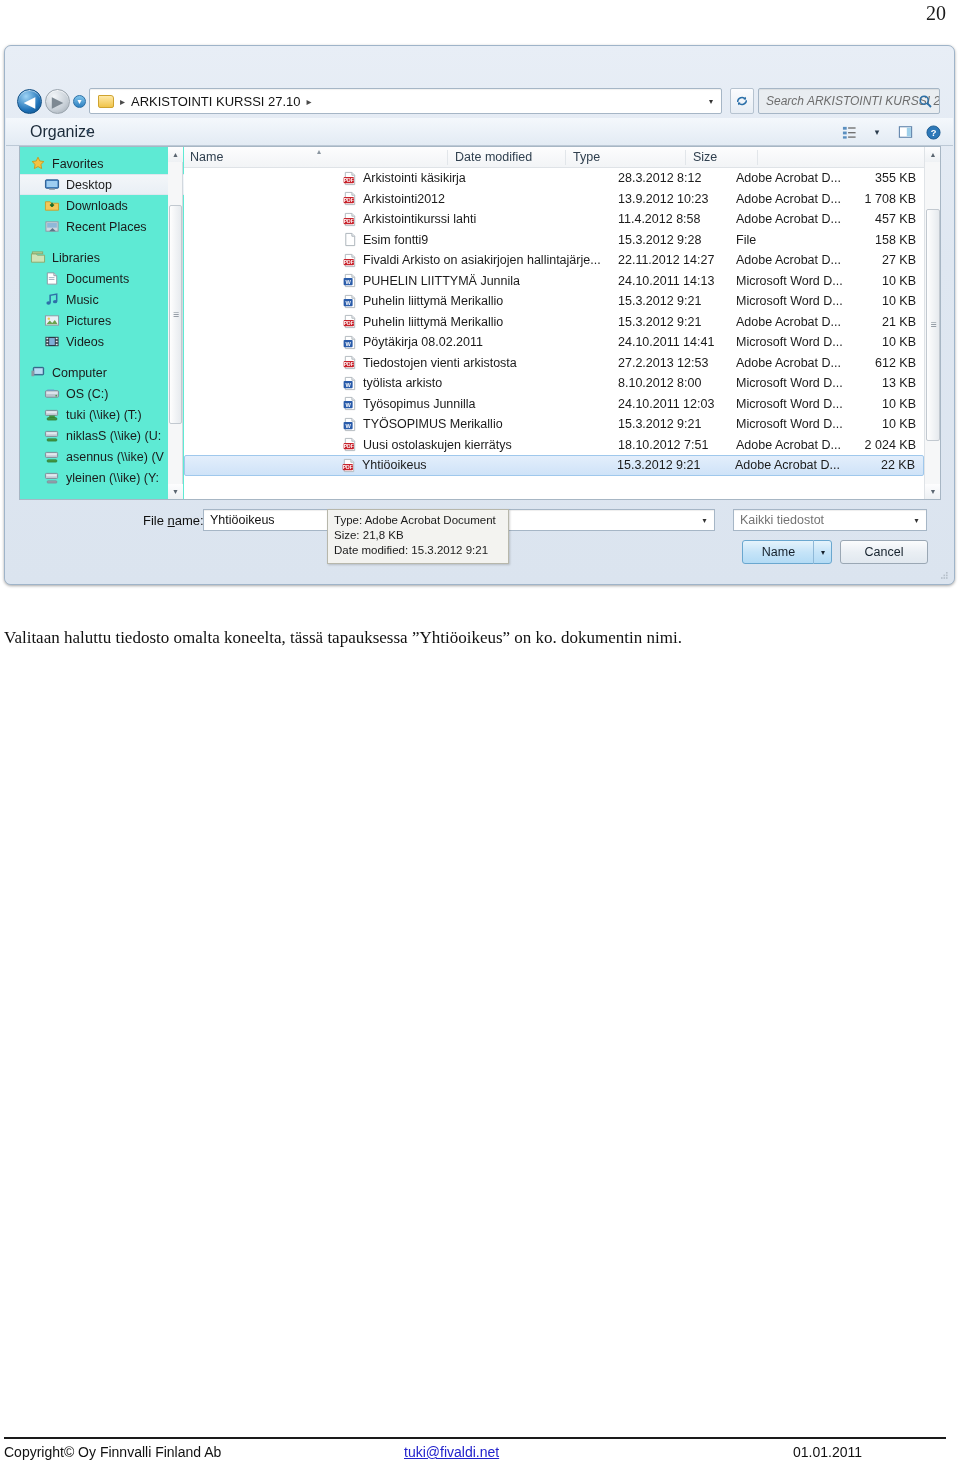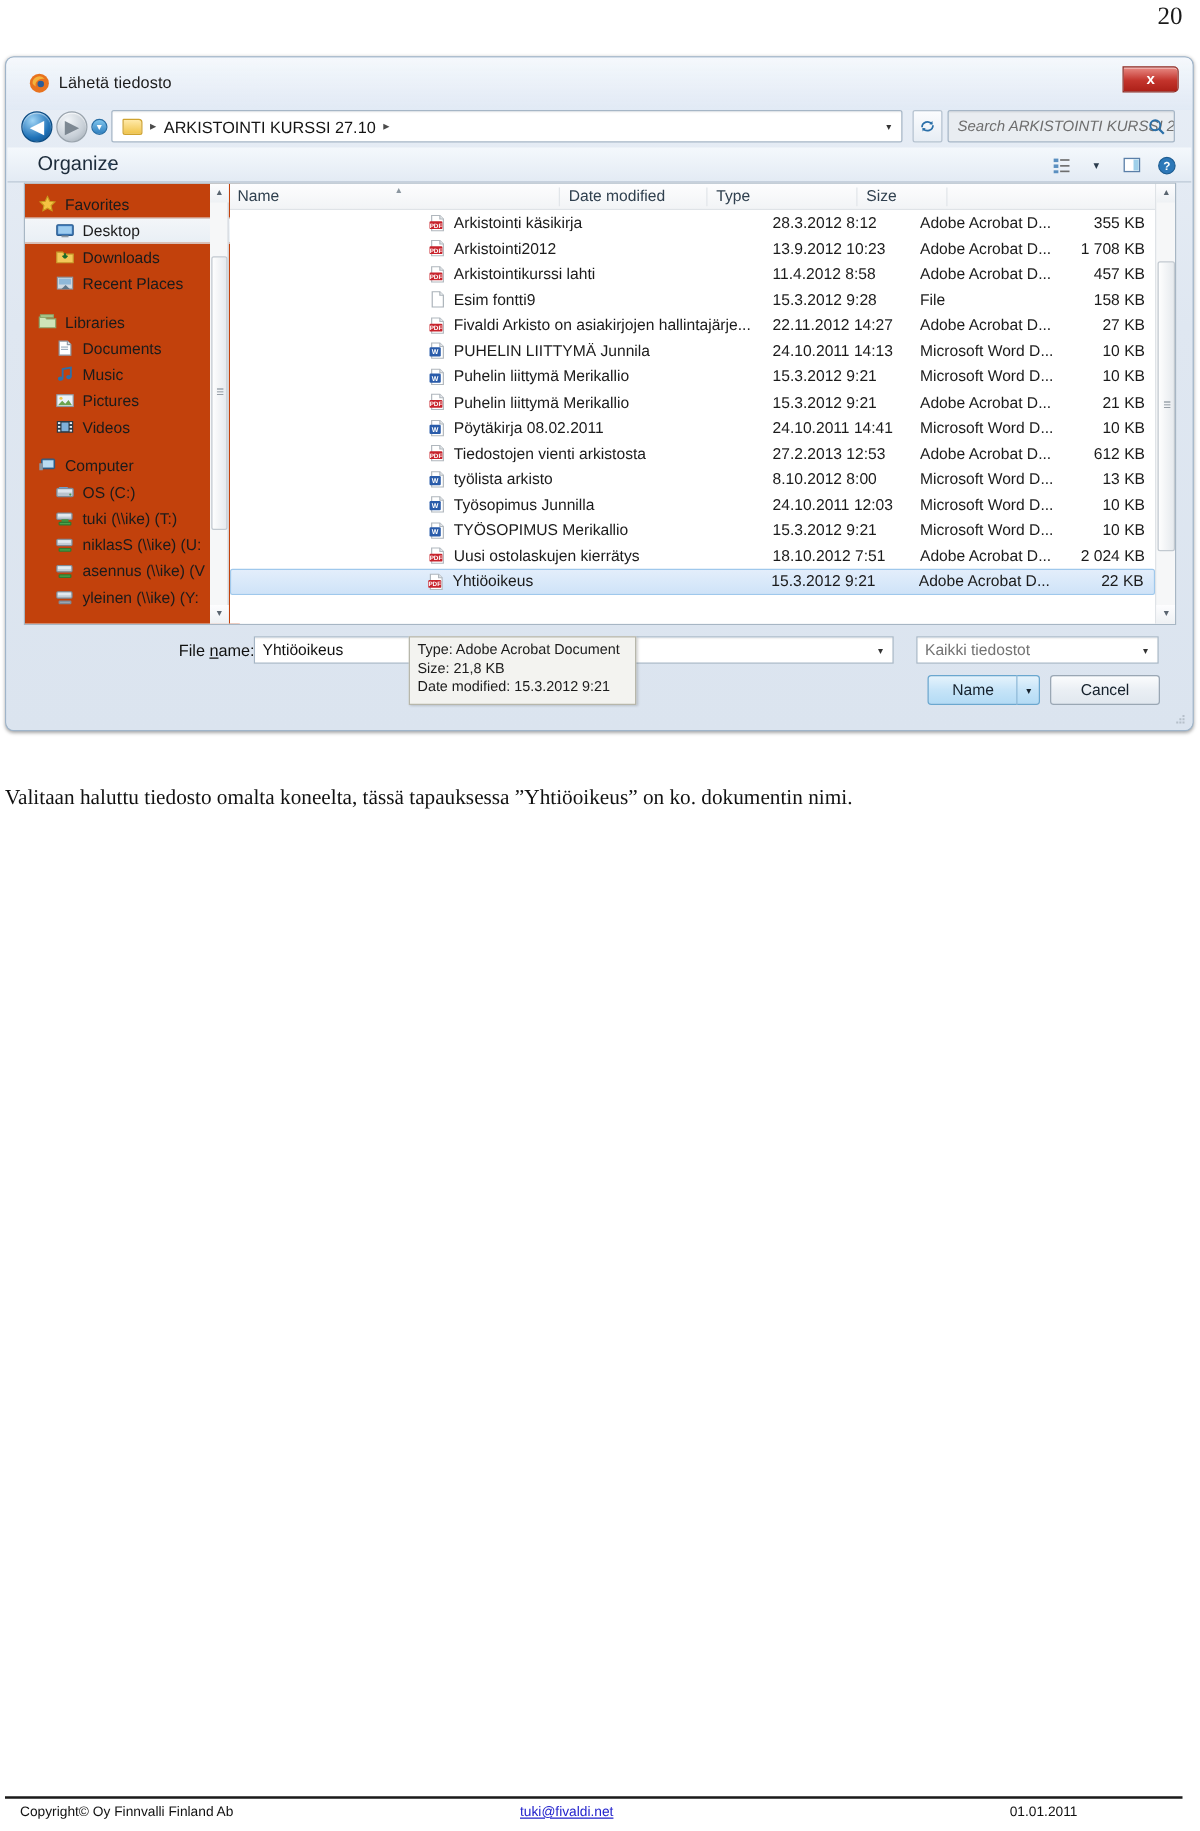--- a/index.html
+++ b/index.html
@@ -162,21 +162,21 @@
 
   
   .pane{
     position:absolute; left:14px; top:100px; right:13px; bottom:84px;
     background:#fff;
     border:1px solid #a7b6c4;
     overflow:hidden;
   }
   .navpane{
     position:absolute; left:0; top:0; width:172px; bottom:0;
-    background:#c2410c;
+    background:#5eead4;
     border-right:1px solid #fca5a5;
     padding-top:6px;
     font-size:12.5px; color:#1b1b1b;
   }
   .nav-item{
     height:21px; display:flex; align-items:center; padding-left:10px;
     white-space:nowrap;
   }
   .nav-item.child{ padding-left:24px;text-align:center; }
   .nav-item.selected{
@@ -317,49 +317,37 @@
     font-family:"Liberation Serif", serif;
     font-size:17px; color:#111; line-height:22px;
   }
 
   
   .foot-rule{
     position:absolute; left:4px; right:14px; top:1437px;
     height:2px; background:#1a1a1a;
   }
   .foot{
-    position:absolute; left:16px; right:14px; top:1444px; height:22px;
-    font-size:11px; color:#111;
+    position:absolute; left:4px; right:14px; top:1444px; height:22px;
+    font-size:14px; color:#111;
   }
   .foot-left{ position:absolute; left:0; top:0; }
   .foot-mid{ position:absolute; left:400px; top:0; color:#2222cc; text-decoration:underline; }
   .foot-right{ position:absolute; right:84px; top:0; }
 
   .icon-svg{ display:block; width:100%; height:100%; }
 </style>
 </head>
 <body>
 
 <div class="page-num">20</div>
 
 <div class="shot">
   <div class="shot-inner">
 
-    <div class="titlebar">
-      <div class="tb-glass"></div>
-      <div class="tb-icon">
-        <svg class="icon-svg" viewBox="0 0 17 17">
-          <circle cx="8.5" cy="8.5" r="7.6" fill="#e8731f"></circle>
-          <path d="M3 8.5a5.5 5.5 0 0 1 9.8-3.4c-2.6-.6-5.2.3-6.6 2.2-1 1.3-1 2.8-.4 3.9A5.5 5.5 0 0 1 3 8.5z" fill="#f5b33c"></path>
-          <circle cx="9.6" cy="9.2" r="2.6" fill="#2b5d99"></circle>
-        </svg>
-      </div>
-      <div class="tb-title">Lähetä tiedosto</div>
-      <div class="close-btn">x</div>
-    </div>
 
     <div class="addrrow">
       <div class="navbtn back">
         <span class="arrow-glyph">◀</span>
       </div>
       <div class="navbtn fwd">
         <span class="arrow-glyph">▶</span>
       </div>
       <div class="recent-drop">▾</div>
 

